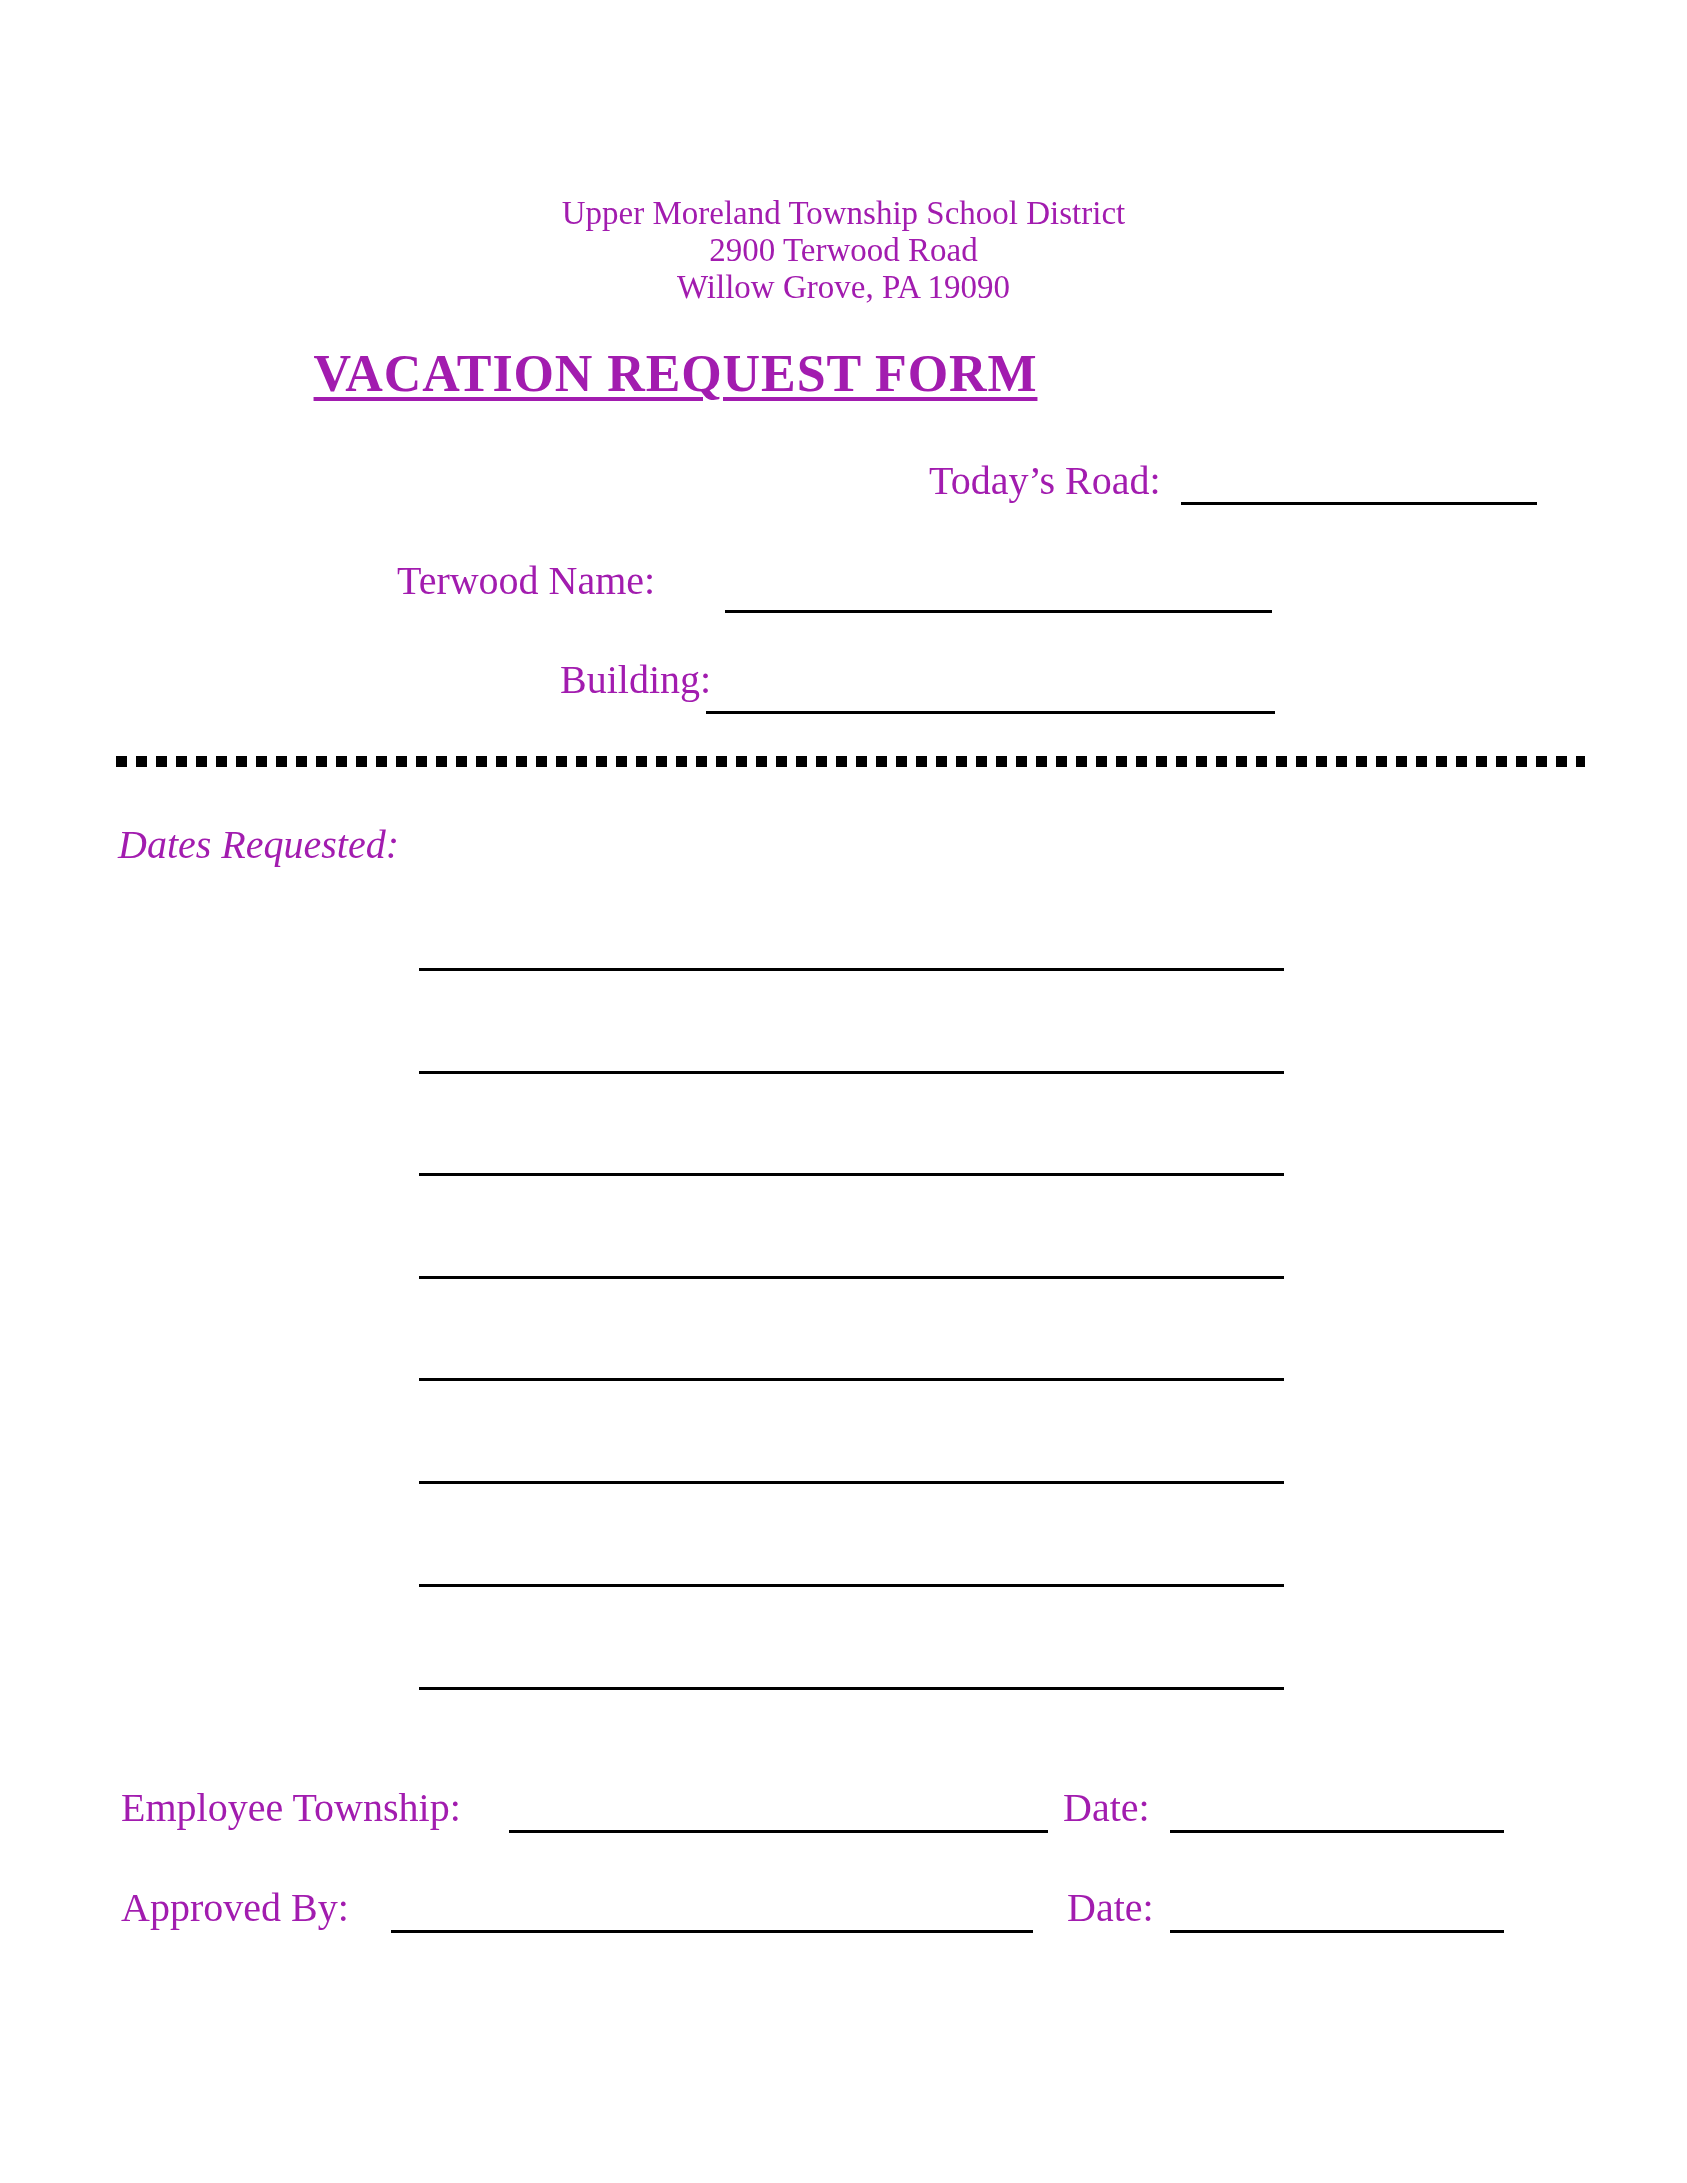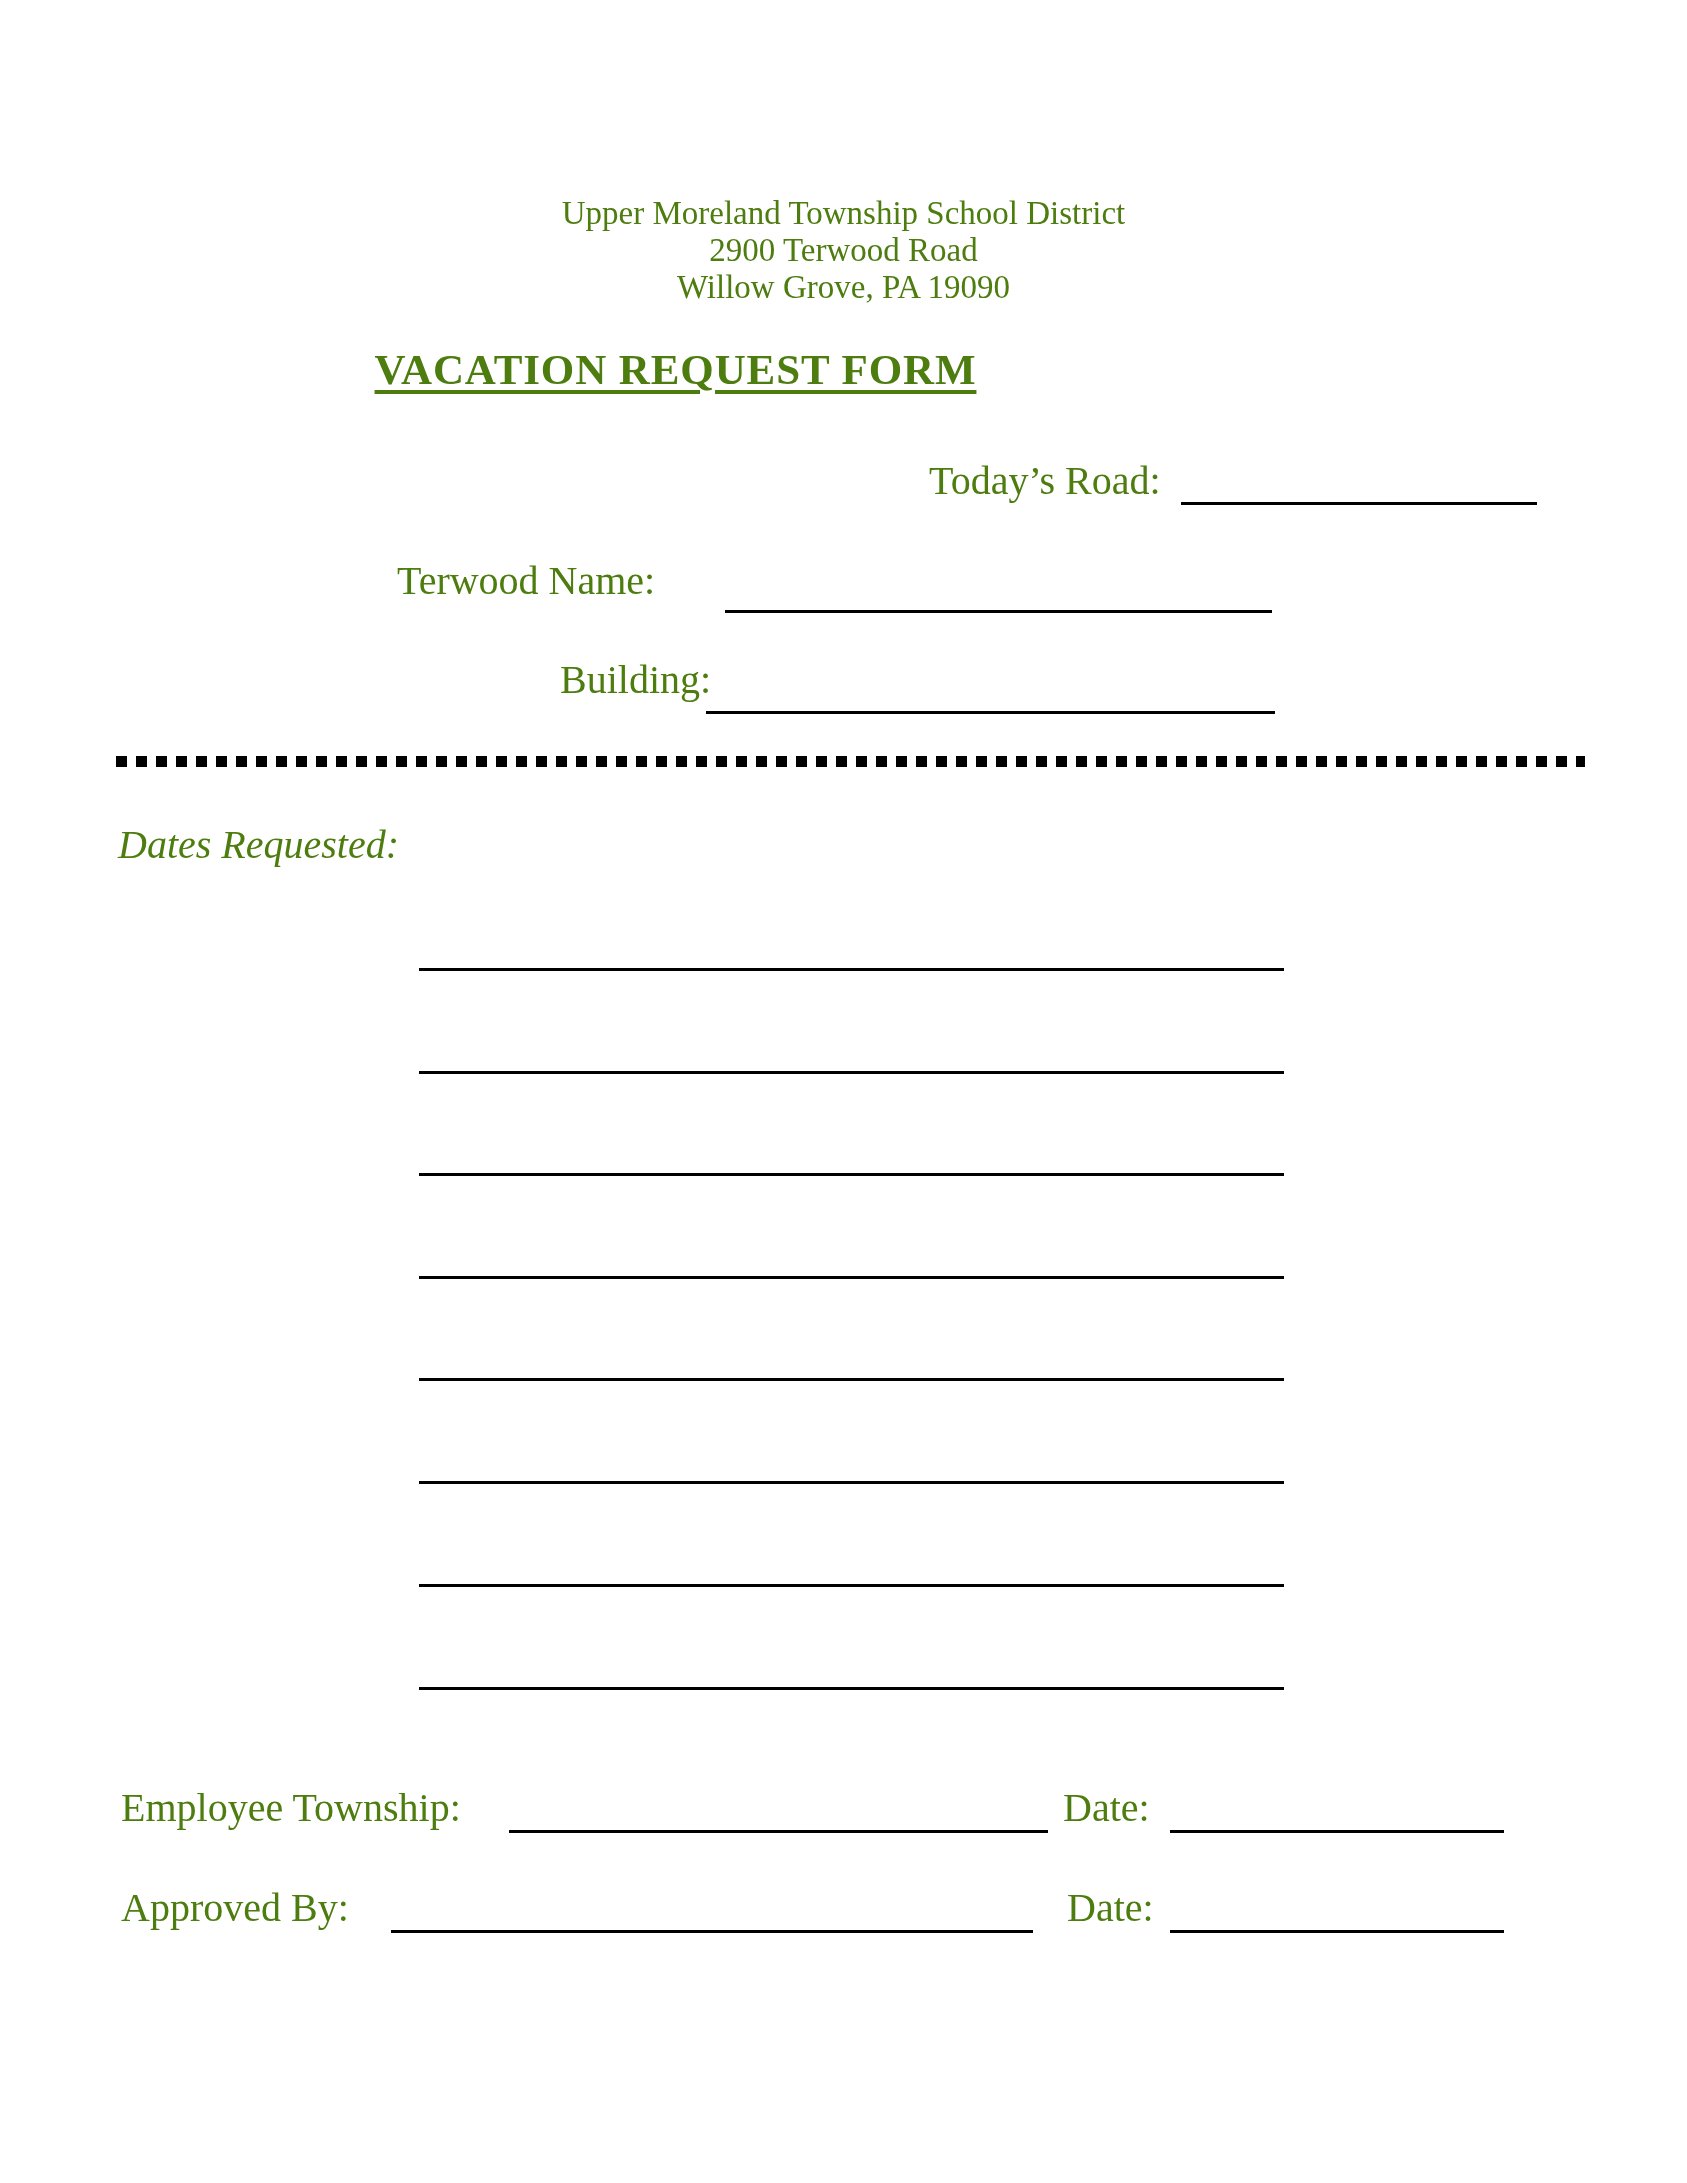--- a/index.html
+++ b/index.html
@@ -5,36 +5,36 @@
   html, body {
     margin: 0;
     padding: 0;
     background: #ffffff;
   }
   .page {
     position: relative;
     width: 1687px;
     height: 2184px;
     background: #ffffff;
-    color: #4d7c0f;
+    color: #a21caf;
     font-family: "Liberation Serif", "DejaVu Serif", serif;
     overflow: hidden;
   }
   .abs { position: absolute; line-height: 1; white-space: nowrap; }
 
   
   .hdr { left: 0; width: 1687px; text-align: center; font-size: 33px; }
   .hdr-1 { top: 197px; }
   .hdr-2 { top: 234px; }
   .hdr-3 { top: 271px; }
 
   
   .title {
     left: 0; top: 348px; width: 1351px; text-align: center;
-    font-size: 43px; font-weight: bold;
+    font-size: 52px; font-weight: bold;
     text-decoration: underline;
     text-decoration-thickness: 4.4px;
     text-underline-offset: 6.1px;
     letter-spacing: 0.9px;
   }
 
   
   .lbl { font-size: 40px; }
   .todays-date-lbl { left: 929px; top: 461px; }
   .employee-name-lbl { left: 397px; top: 561px; }

